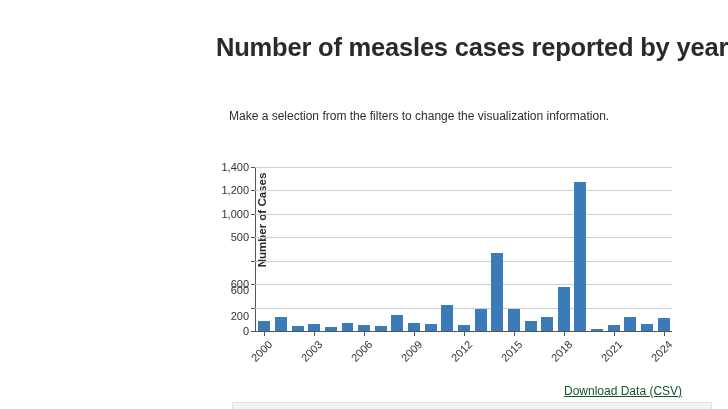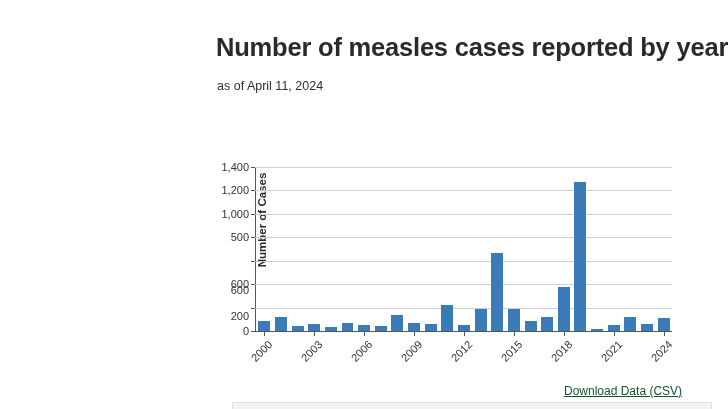--- a/index.html
+++ b/index.html
@@ -214,22 +214,22 @@
 </style>
 </head>
 <body>
 
 <div id="page">
 
   <div class="content">
 
     <div class="page-title">Number of measles cases reported by year</div>
 
-    <div class="subtitle">as of April 11, 2024</div>
-
+
+    <div class="filter-instruction">Make a selection from the filters to change the visualization information.</div>
 
 
     <div class="chart-wrap">
 
       <div class="y-axis-title">Number of Cases</div>
 
       <div class="plot" id="plot">
         <div class="axis-line-y"></div>
         <div id="gridlines">
             <div class="gridline zero" style="top: 164px;">

